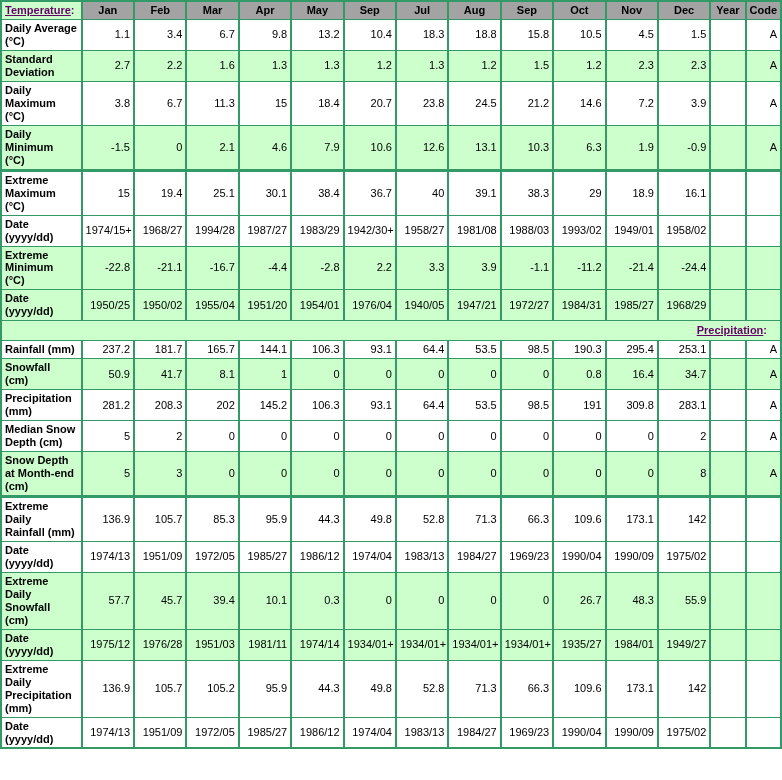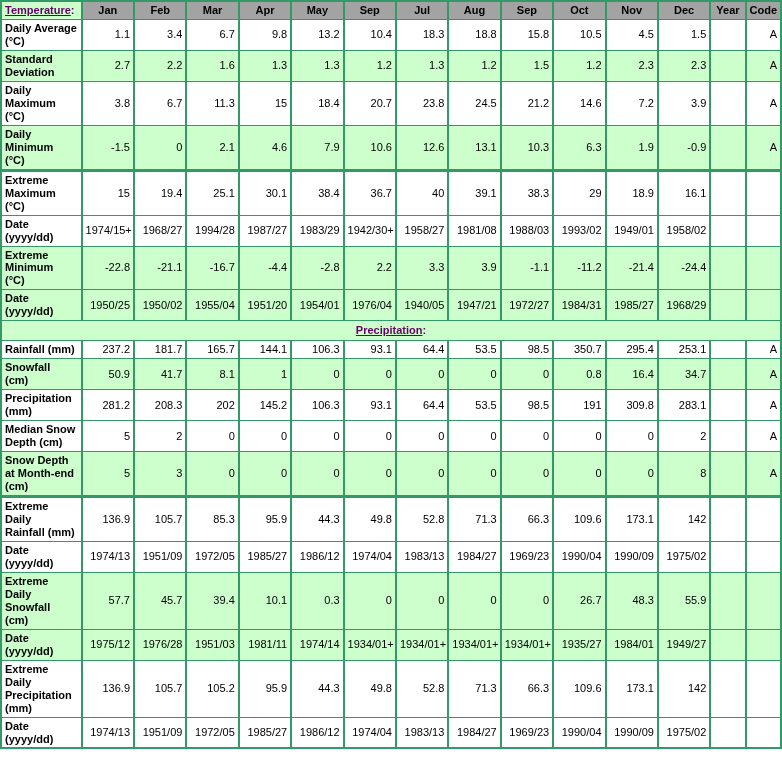--- a/index.html
+++ b/index.html
@@ -48,22 +48,22 @@
     text-align: right;
     white-space: nowrap;
     font-size: 11px;
     padding: 1px 3px;
   }
   tr.white td { background: #FFFFFF; }
   tr.green td { background: #CCFFCC; }
   tr.thick td { border-top: 3px solid #339966; }
   tr.section-row td {
     background: #CCFFCC;
-    text-align: center;
-    padding: 3px 3px;
+    text-align: right;
+    padding: 3px 13px;
   }
   .section-link {
     color: #660066;
     font-weight: bold;
     text-decoration: underline;
     cursor: pointer;
   }
   .section-colon {
     color: #660066;
     font-weight: bold;
@@ -266,21 +266,21 @@
           <td class="label">Rainfall (mm)</td>
           <td class="num">237.2</td>
           <td class="num">181.7</td>
           <td class="num">165.7</td>
           <td class="num">144.1</td>
           <td class="num">106.3</td>
           <td class="num">93.1</td>
           <td class="num">64.4</td>
           <td class="num">53.5</td>
           <td class="num">98.5</td>
-          <td class="num">350.7</td>
+          <td class="num">190.3</td>
           <td class="num">295.4</td>
           <td class="num">253.1</td>
           <td class="num"></td>
           <td class="num">A</td>
         </tr>
         <tr class="green">
           <td class="label">Snowfall
 (cm)</td>
           <td class="num">50.9</td>
           <td class="num">41.7</td>

